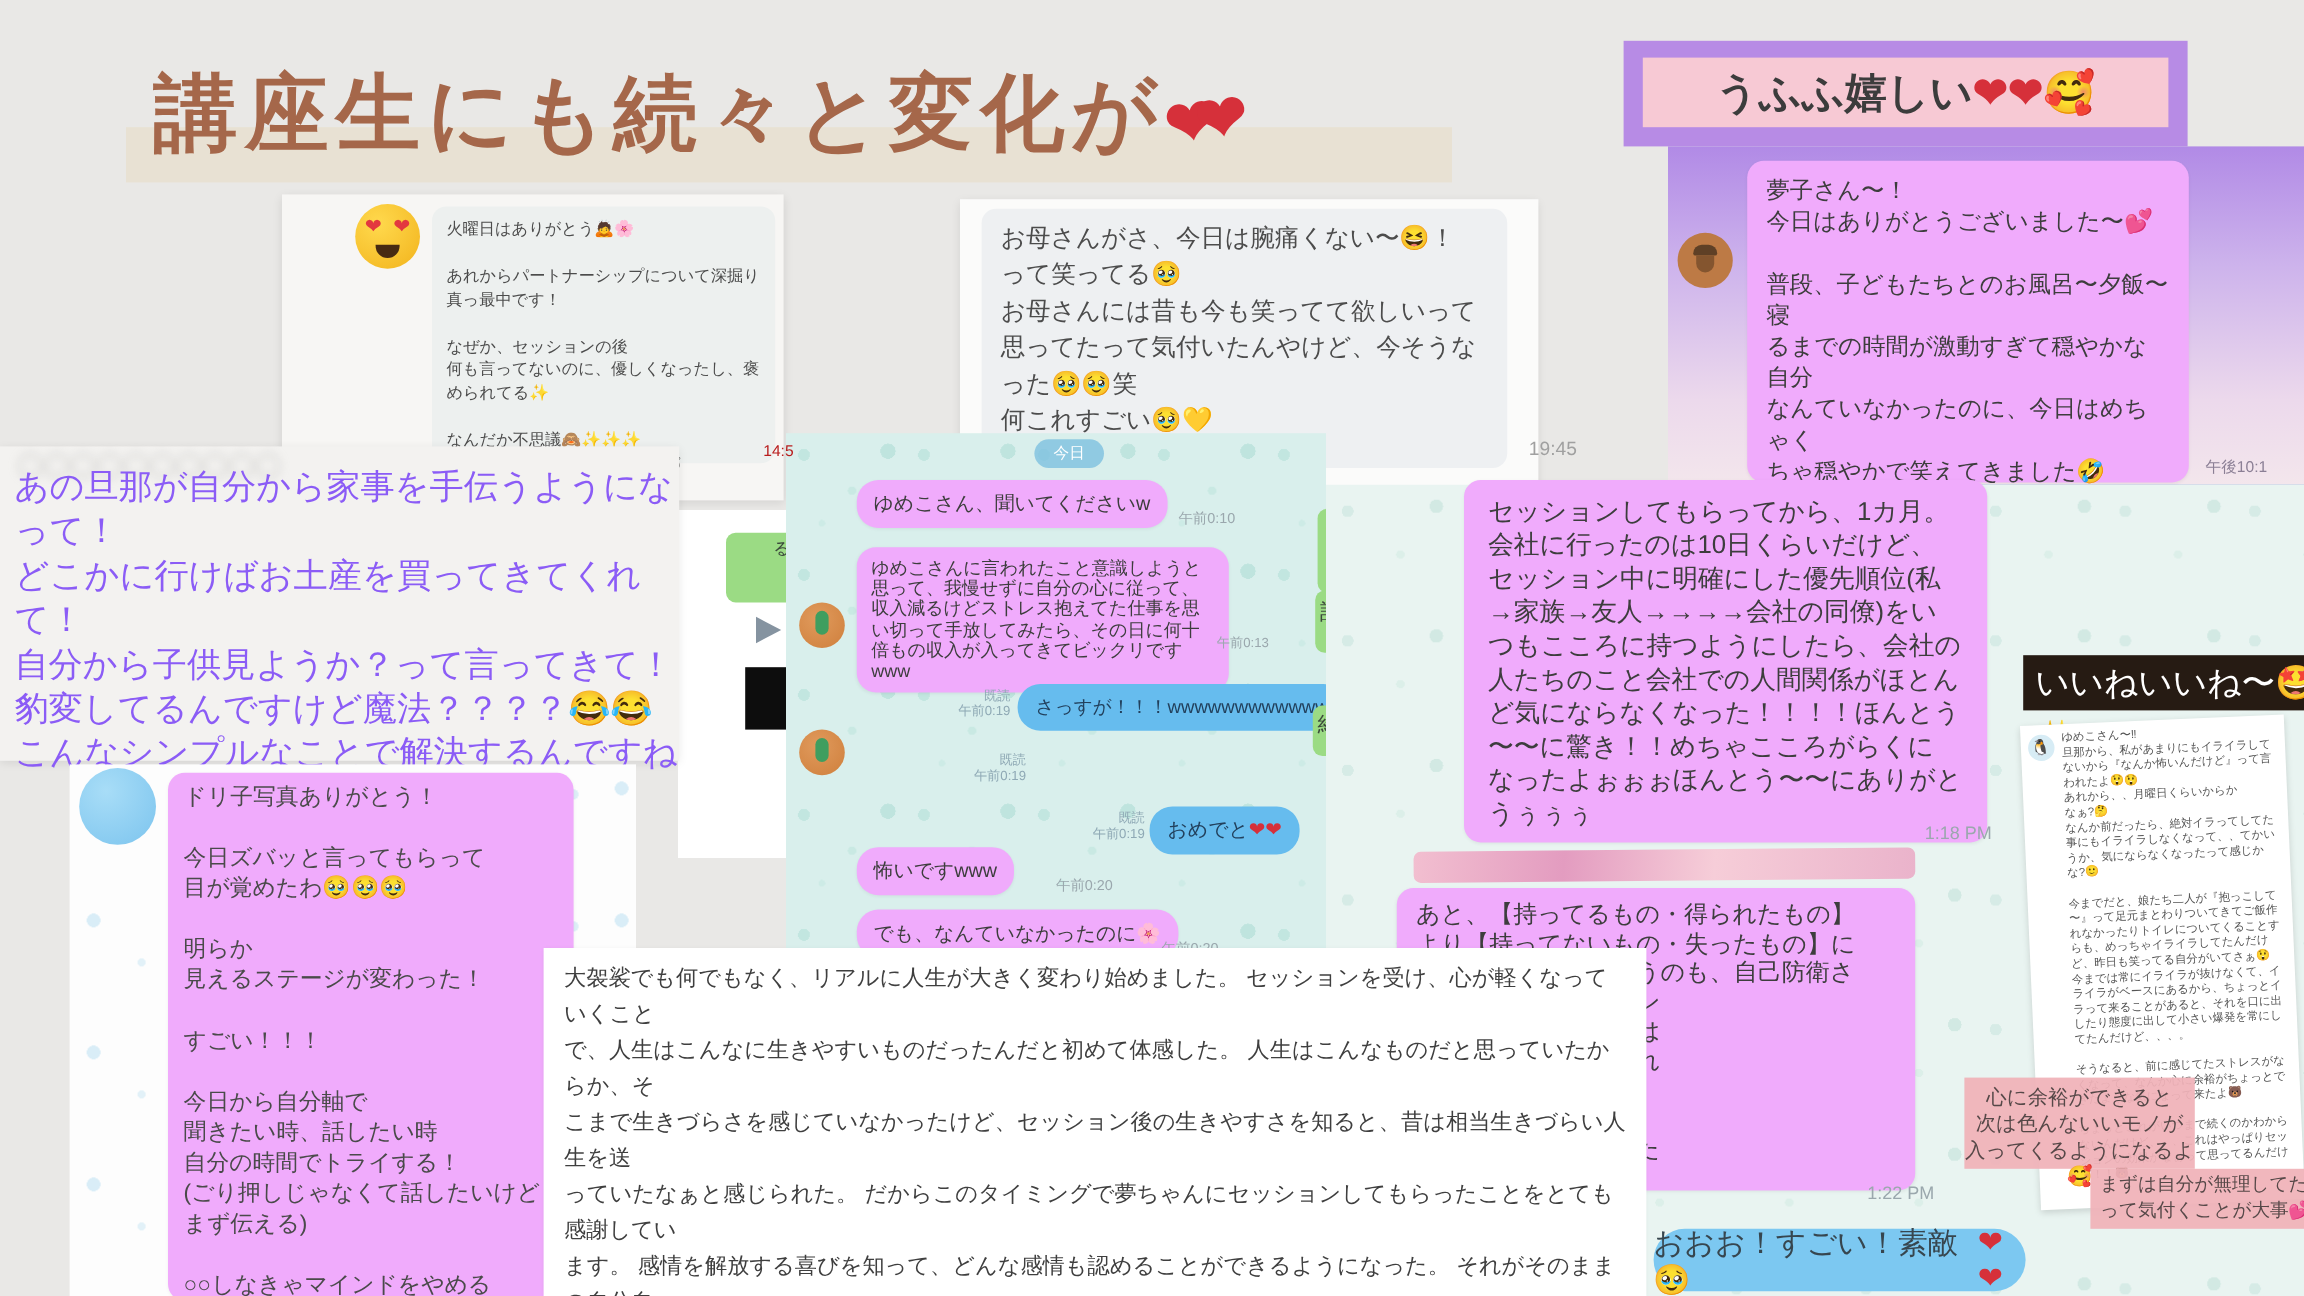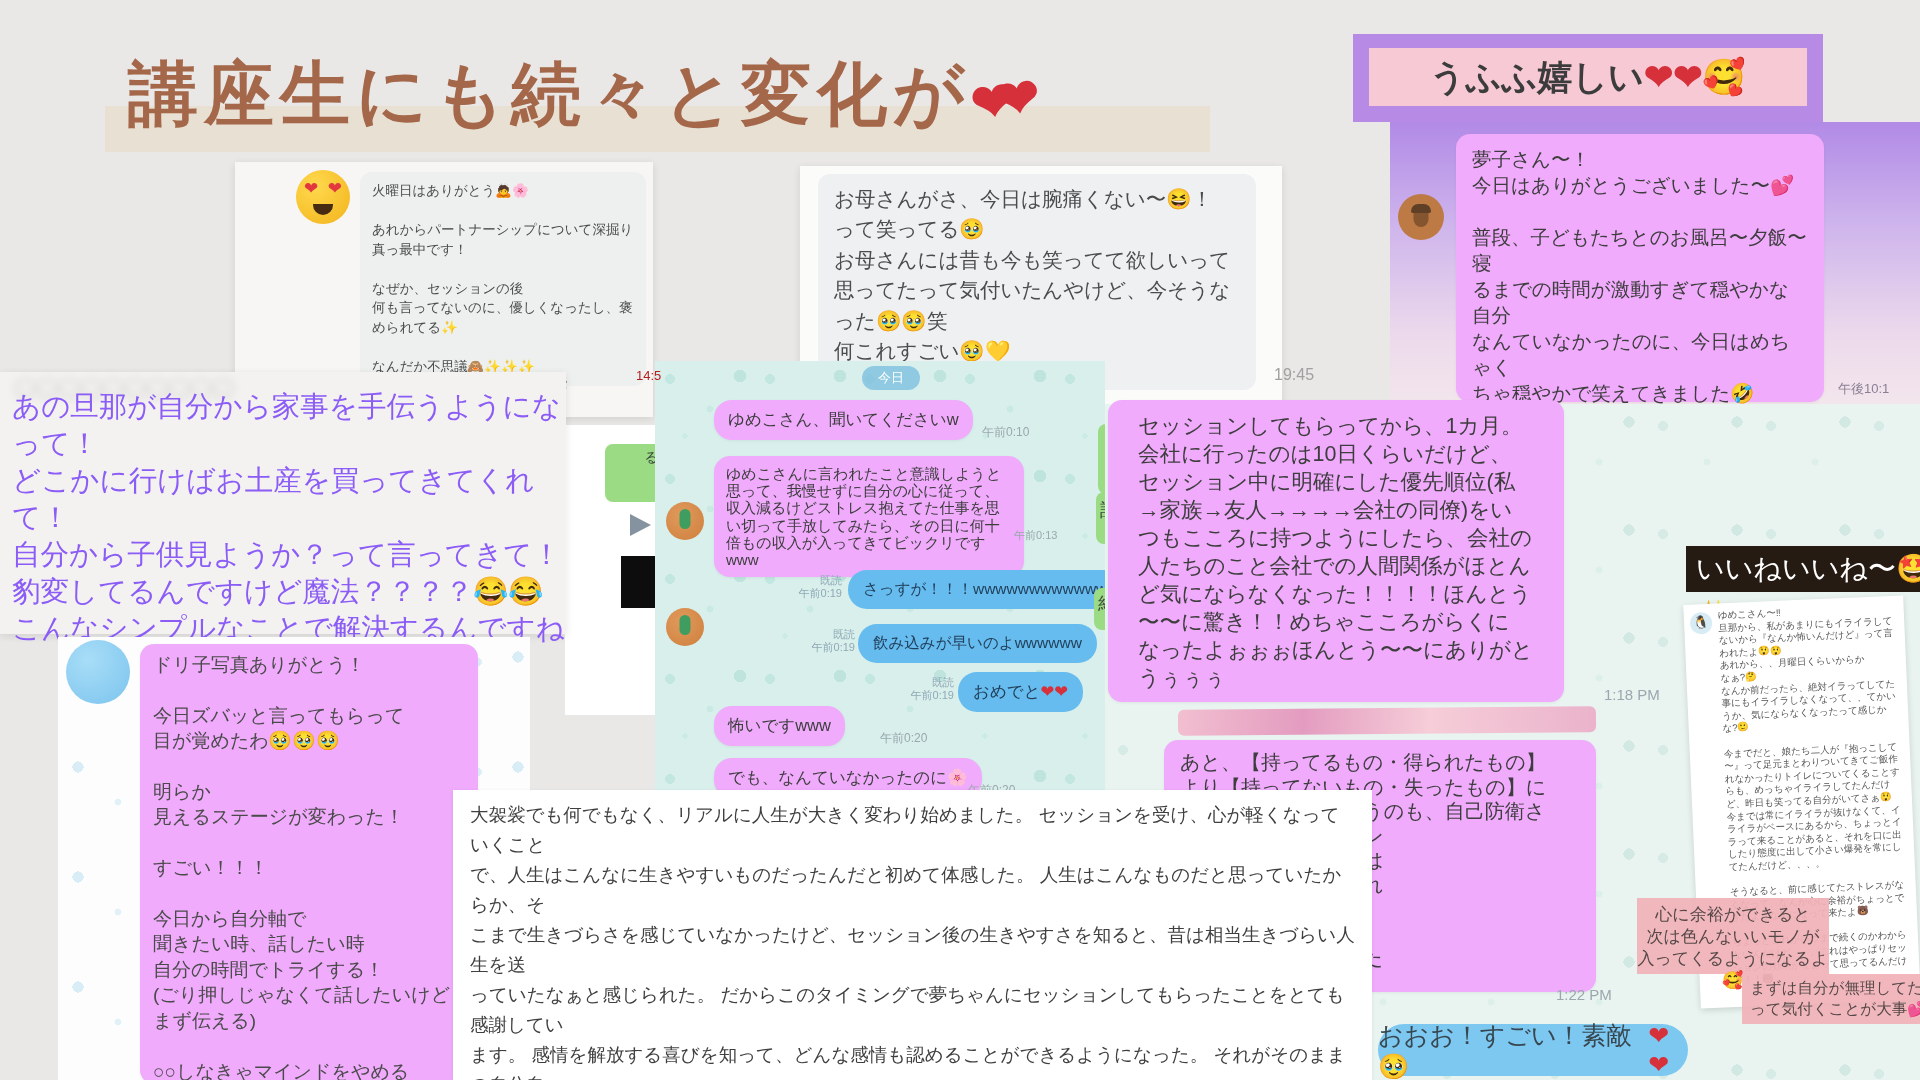--- a/index.html
+++ b/index.html
@@ -142,21 +142,20 @@
   <div class="abs read-time" style="left:782px;top:574px;width:60px;">
     <span>既読</span>
     <span>午前0:19</span>
   </div>
   <div class="abs bubble-blue" style="left:848px;top:570px;padding:9px 15px;font-size:15.5px;">さっすが！！！wwwwwwwwwwww</div>
 
   <div class="abs read-time" style="left:795px;top:628px;width:60px;">
     <span>既読</span>
     <span>午前0:19</span>
   </div>
-  <div class="abs bubble-blue" style="left:858px;top:624px;padding:9px 15px;font-size:15.5px;">飲み込みが早いのよwwwwww</div>
 
   <div class="abs read-time" style="left:894px;top:676px;width:60px;">
     <span>既読</span>
     <span>午前0:19</span>
   </div>
   <div class="abs bubble-blue" style="left:958px;top:672px;padding:9px 15px;font-size:16.5px;">
     <span>おめでと</span><span class="red">❤❤</span>
   </div>
 
   <div class="abs av av-dango" style="left:666px;top:708px;width:38px;height:38px;">
@@ -198,21 +197,21 @@
 今日から自分軸で
 聞きたい時、話したい時
 自分の時間でトライする！
 (ごり押しじゃなくて話したいけど
 まず伝える)
 
 ○○しなきゃマインドをやめる</div>
 
   <div class="abs flowers-right" style="left:1105px;top:404px;width:815px;height:676px;"></div>
 
-  <div class="abs bubble-white pre" style="left:1108px;top:400px;width:396px;height:278px;padding:12px 30px;font-size:21.5px;line-height:28px;">セッションしてもらってから、1カ月。
+  <div class="abs bubble-white pre" style="left:1220px;top:400px;width:396px;height:278px;padding:12px 20px;font-size:21.5px;line-height:28px;">セッションしてもらってから、1カ月。
 会社に行ったのは10日くらいだけど、
 セッション中に明確にした優先順位(私
 →家族→友人→→→→会社の同僚)をい
 つもこころに持つようにしたら、会社の
 人たちのこと会社での人間関係がほとん
 ど気にならなくなった！！！！ほんとう
 〜〜に驚き！！めちゃこころがらくに
 なったよぉぉぉほんとう〜〜にありがと
 うぅぅぅ</div>
   <div class="abs time" style="left:1604px;top:686px;font-size:15px;">1:18 PM</div>

